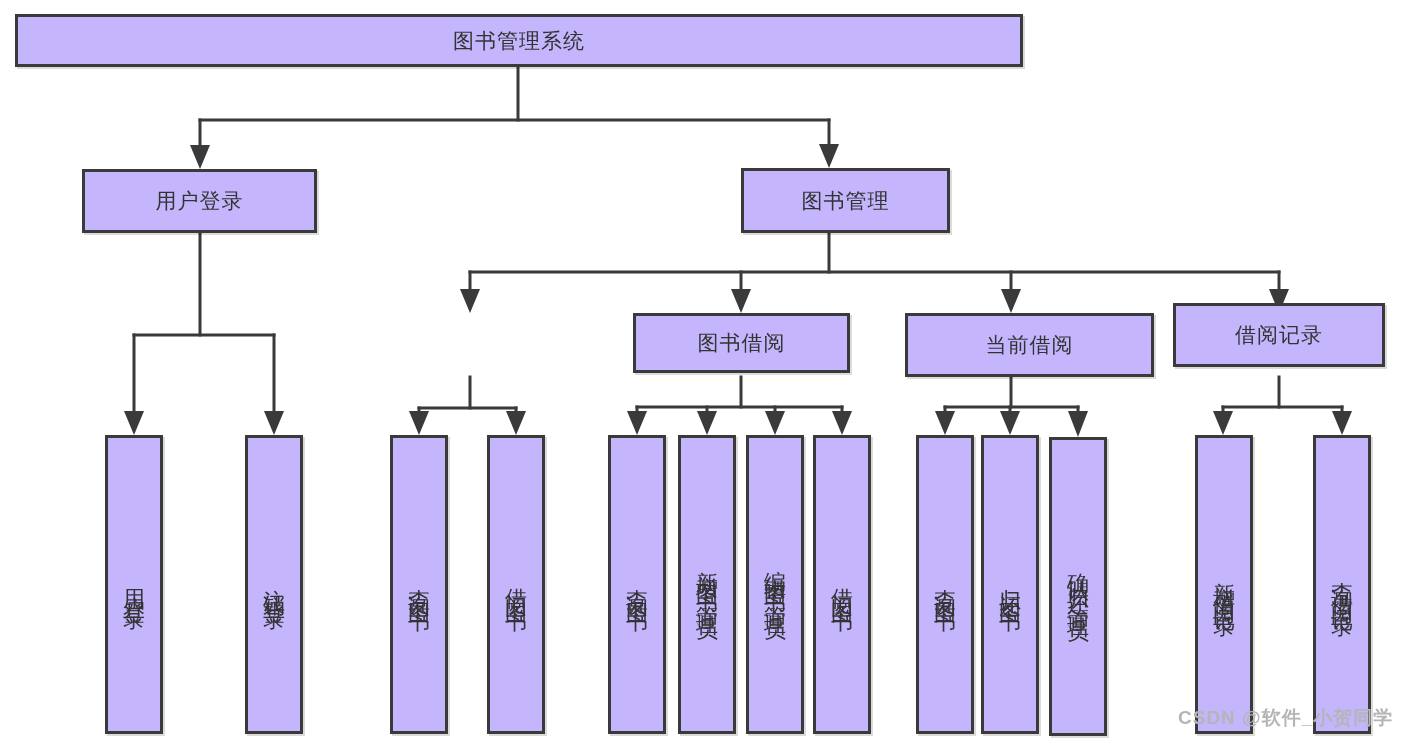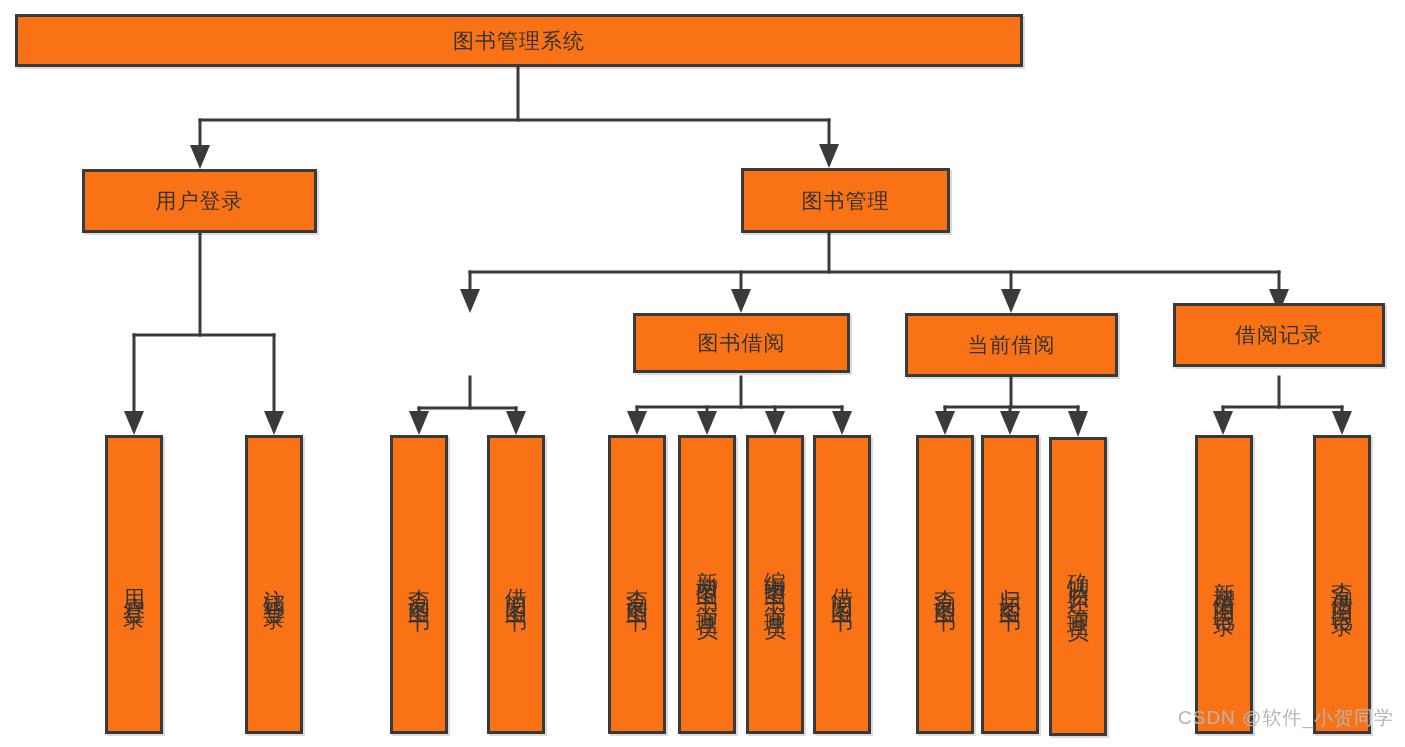--- a/index.html
+++ b/index.html
@@ -8,33 +8,33 @@
     background:var(--background,#ffffff);
     font-family:"Liberation Sans","DejaVu Sans",sans-serif;
     color:var(--text,#333333);
     overflow:hidden;
   }
   svg.connectors { position:absolute; left:0; top:0; z-index:0; }
   svg.connectors line { stroke:var(--line,#3a3a3a); stroke-width:3; stroke-linecap:square; }
   svg.connectors polygon { fill:var(--line,#3a3a3a); }
   .box {
     position:absolute; box-sizing:border-box;
-    border:3px solid var(--line,#3a3a3a); background:#f97316;
+    border:3px solid var(--line,#3a3a3a); background:#c4b5fd;
     display:flex; align-items:center; justify-content:center;
     z-index:1; box-shadow:2px 2px 0 rgba(0,0,0,0.14);
   }
   .h-box span { font-size:21px; letter-spacing:1px; white-space:nowrap; }
   .v-box span {
     writing-mode:vertical-rl; text-orientation:mixed;
     font-size:22px; line-height:1; letter-spacing:7px; white-space:nowrap;
   }
   .watermark {
     position:absolute; left:1178px; top:705px; z-index:3;
     font-size:19px; letter-spacing:1px;
-    color:var(--watermark,#b5b5b5); white-space:nowrap;
+    color:var(--watermark,#b5b5b5); white-space:nowrap;font-weight:bold;
   }
 </style>
 </head>
 <body>
 
 <div class="stage">
 
   <svg class="connectors" width="1405" height="747" viewBox="0 0 1405 747">
 
     <line x1="518" y1="67" x2="518" y2="120"></line>
@@ -104,21 +104,21 @@
   <div class="box h-box" style="left:82px;top:169px;width:235px;height:64px">
     <span>用户登录</span>
   </div>
   <div class="box h-box" style="left:741px;top:168px;width:209px;height:65px">
     <span>图书管理</span>
   </div>
 
   <div class="box h-box" style="left:633px;top:313px;width:217px;height:60px">
     <span>图书借阅</span>
   </div>
-  <div class="box h-box" style="left:905px;top:313px;width:213px;height:64px">
+  <div class="box h-box" style="left:905px;top:313px;width:249px;height:64px">
     <span>当前借阅</span>
   </div>
   <div class="box h-box" style="left:1173px;top:303px;width:212px;height:64px">
     <span>借阅记录</span>
   </div>
 
   <div class="box v-box" style="left:105px;top:435px;width:58px;height:299px">
     <span>用户登录</span>
   </div>
   <div class="box v-box" style="left:245px;top:435px;width:58px;height:299px">

